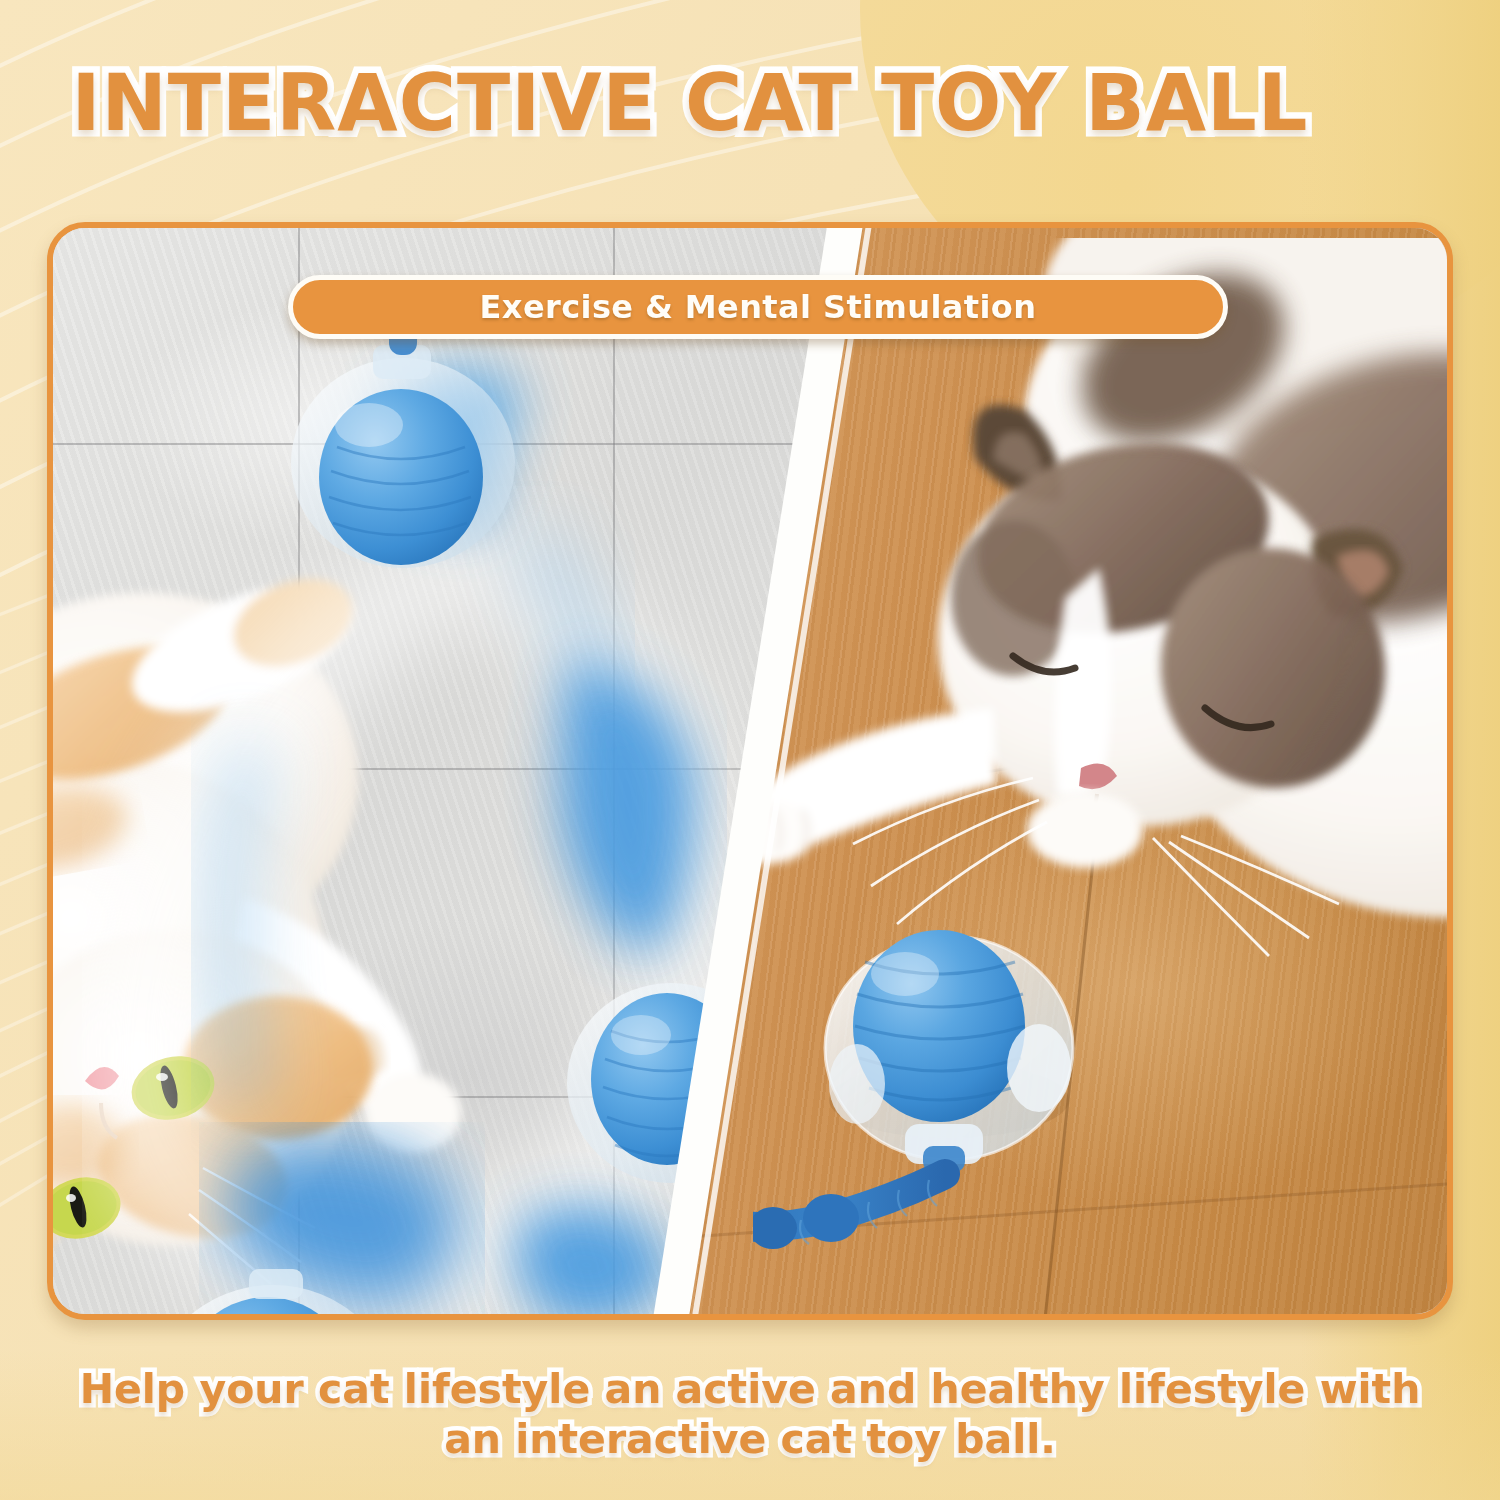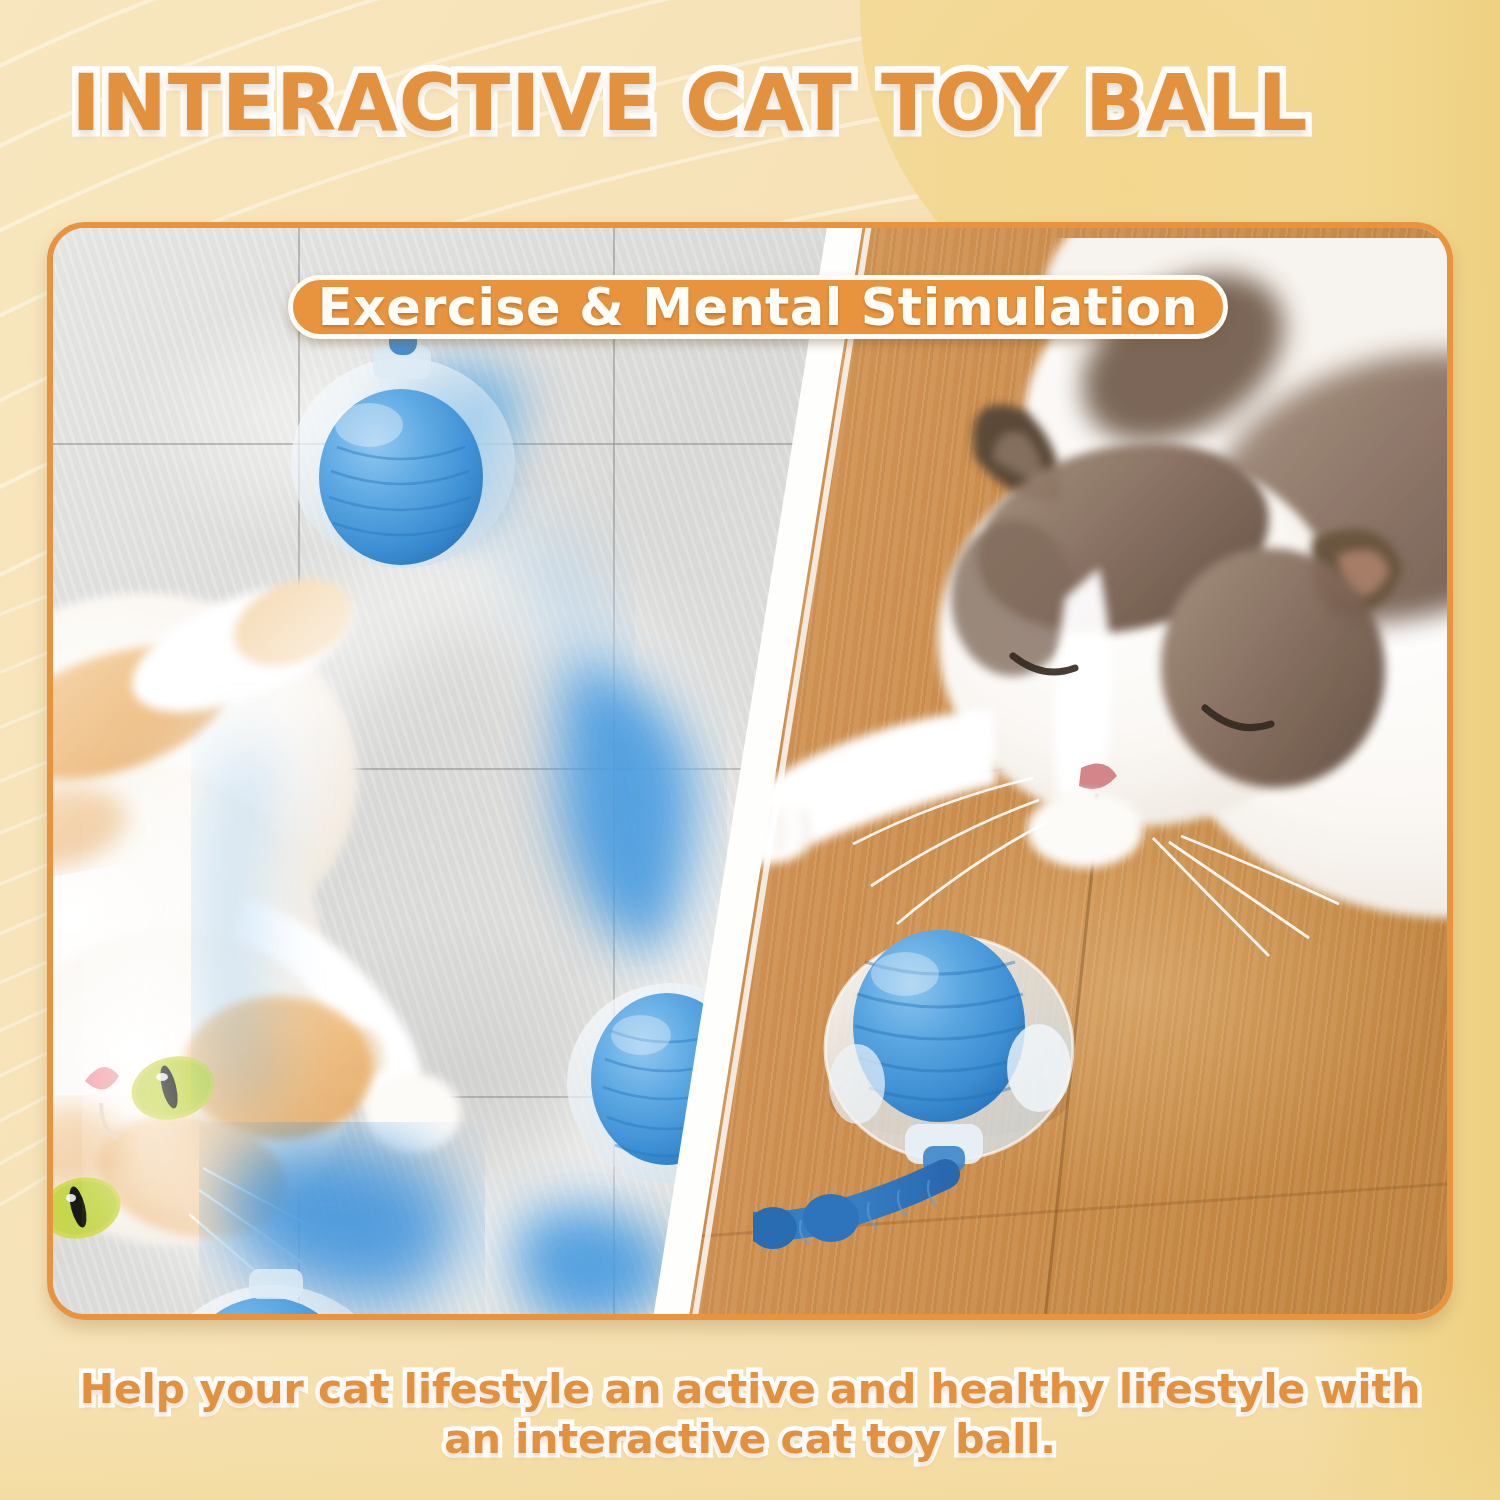--- a/index.html
+++ b/index.html
@@ -131,21 +131,21 @@
     width:940px; height:64px;
     background:#E8943F;
     border:5px solid #FEFCF6;
     border-radius:34px;
     box-shadow:0 5px 10px rgba(120,88,46,.35);
     display:flex; align-items:center; justify-content:center;
   }
   #badge-text{
     font-family:"DejaVu Sans", sans-serif;
     font-weight:bold;
-    font-size:51px;
+    font-size:32px;
     color:#FFFDF7;
     letter-spacing:.4px;
     white-space:nowrap;
     text-shadow:0 2px 3px rgba(140,92,30,.45);
   }
 
   
   #caption{
     position:absolute; left:60px; top:1364px; width:1380px;
     text-align:center;

